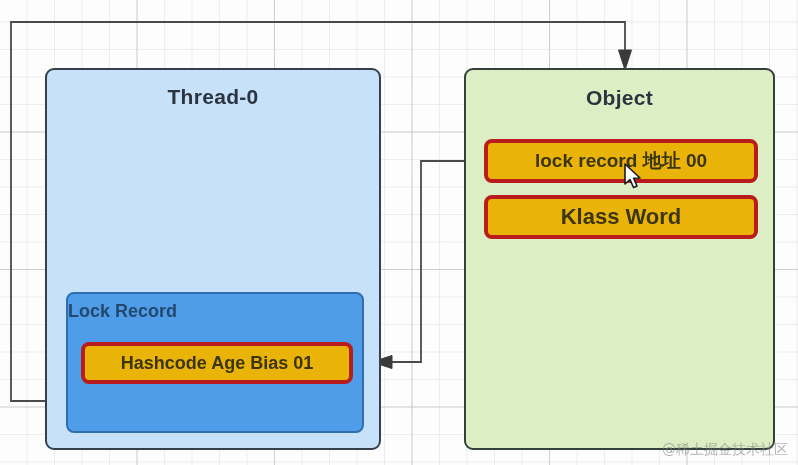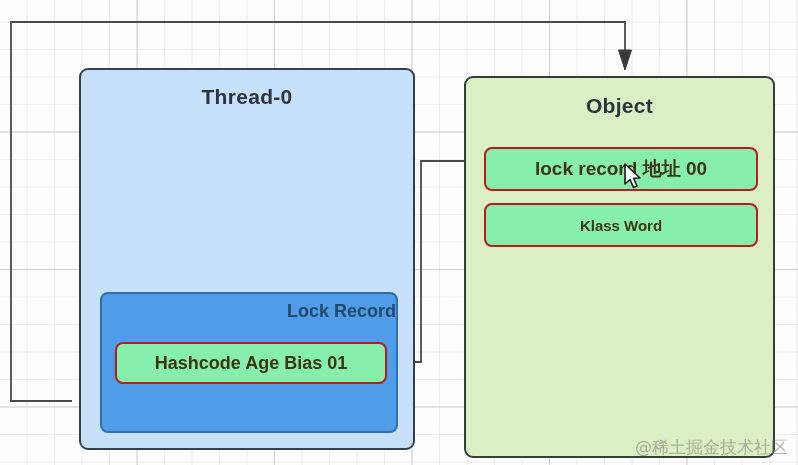--- a/index.html
+++ b/index.html
@@ -38,21 +38,20 @@
     position: absolute;
     left: 45px;
     top: 68px;
     width: 336px;
     height: 382px;
     box-sizing: border-box;
     background: #c8e1fa;
     border: 2.5px solid #36404d;
     border-radius: 9px;
     z-index: 10;
-    margin-left: 34px;
   }
   #thread-title {
     position: absolute;
     left: 0;
     top: 15px;
     width: 100%;
     text-align: center;
     font-size: 21px;
     font-weight: bold;
     color: #2b3440;
@@ -69,31 +68,31 @@
     box-sizing: border-box;
     background: #4f9ce8;
     border: 2.5px solid #2f6fae;
     border-radius: 8px;
   }
   #lock-record-title {
     position: absolute;
     left: 0;
     top: 7px;
     width: 100%;
-    text-align: right;
+    text-align: left;
     font-size: 18px;
     font-weight: bold;
     color: #23486e;
   }
 
   .yellow-row {
     position: absolute;
     box-sizing: border-box;
-    background: #86efac;
-    border: 2px solid #b91c1c;
+    background: #eab308;
+    border: 4px solid #b91c1c;
     border-radius: 8px;
     display: flex;
     align-items: center;
     justify-content: center;
     font-weight: bold;
     color: #3b3512;
   }
   #lr-row-1 {
     left: 13px;
     top: 48px;
@@ -106,21 +105,21 @@
     top: 83px;
     width: 272px;
     height: 42px;
     font-size: 18px;
   }
 
   
   #object-box {
     position: absolute;
     left: 464px;
-    top: 76px;
+    top: 68px;
     width: 311px;
     height: 382px;
     box-sizing: border-box;
     background: #dcefc4;
     border: 2.5px solid #36403a;
     border-radius: 9px;
     z-index: 10;
   }
   #object-title {
     position: absolute;
@@ -138,36 +137,36 @@
     top: 69px;
     width: 274px;
     height: 44px;
     font-size: 19px;
   }
   #obj-row-2 {
     left: 18px;
     top: 125px;
     width: 274px;
     height: 44px;
-    font-size: 15px;
+    font-size: 22px;
   }
   #obj-row-3 {
     left: 18px;
     top: 181px;
     width: 274px;
     height: 178px;
     font-size: 19px;
   }
 
   
   #watermark {
     position: absolute;
     right: 10px;
     bottom: 6px;
-    font-size: 17px;
+    font-size: 14px;
     color: rgba(120,120,120,0.55);
     z-index: 20;
     white-space: nowrap;
     font-family: "DejaVu Sans", sans-serif;
     margin-left: 16px;
   }
 
   
   #mouse-cursor {
     position: absolute;

